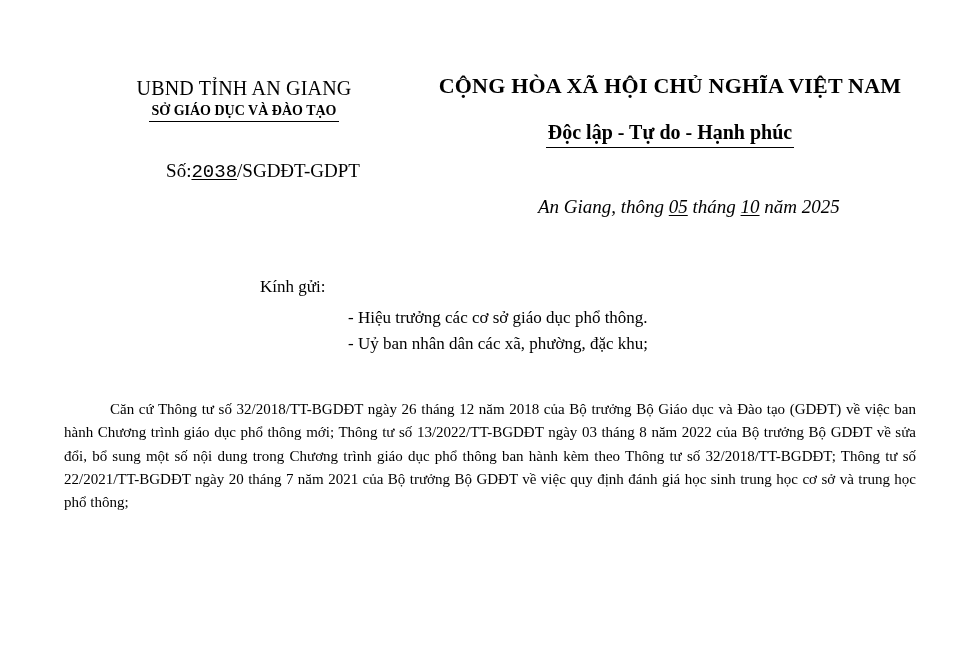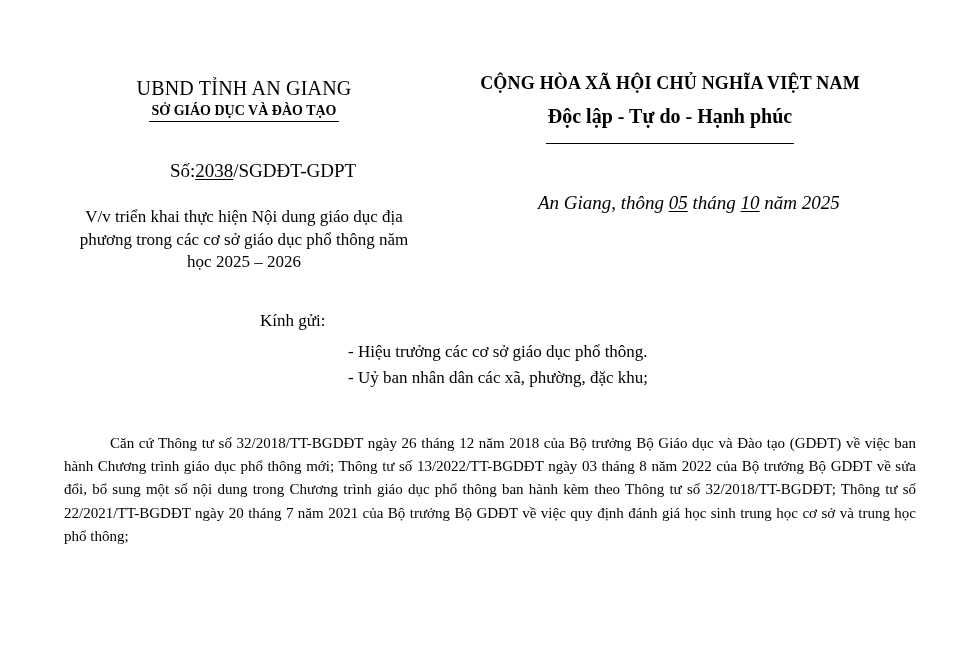--- a/index.html
+++ b/index.html
@@ -48,45 +48,46 @@
   .org-line2 {
     font-size: 14px;
     font-weight: bold;
     line-height: 1.3;
     display: inline-block;
     border-bottom: 1.6px solid #000;
     padding: 0 2px 1px 2px;
   }
 
   .nation-line1 {
-    font-size: 18px;
+    font-size: 22px;
     font-weight: bold;
     letter-spacing: 0.2px;
     line-height: 1.3;
   }
   .nation-line2 {
     font-size: 20px;
     font-weight: bold;
     line-height: 1.35;
     display: inline-block;
     border-bottom: 1.6px solid #000;
-    padding: 0 2px 13px 2px;
-    margin-top: 8px;
+    padding: 0 2px 1px 2px;
+    margin-top: 18px;
   }
 
   
   .number-row {
     margin-top: 16px;
     font-size: 19px;
     text-align: center;
     white-space: pre;
   }
   .number-row .num-underline {
     text-decoration: underline;
     text-underline-offset: 2px;
+    font-family: Liberation Mono, monospace;
   }
   .subject {
     margin-top: 2px;
     font-size: 17px;
     line-height: 1.32;
     text-align: center;
     width: 330px;
     margin-left: auto;
     margin-right: auto;
   }
@@ -138,21 +139,20 @@
   <div class="header">
 
     <div class="header-left">
       <div class="org-line1">UBND TỈNH AN GIANG</div>
       <div><span class="org-line2">SỞ GIÁO DỤC VÀ ĐÀO TẠO</span></div>
 
       <div class="number-row">
         <span>Số:</span><span class="num-underline">2038</span><span>/SGDĐT-GDPT</span>
       </div>
 
-      <div class="subject">V/v triển khai thực hiện Nội dung giáo dục địa phương trong các cơ sở giáo dục phổ thông năm học 2025 – 2026</div>
     </div>
 
     <div class="header-right">
       <div class="nation-line1">CỘNG HÒA XÃ HỘI CHỦ NGHĨA VIỆT NAM</div>
       <div><span class="nation-line2">Độc lập - Tự do - Hạnh phúc</span></div>
 
       <div class="placedate">
         <span>An Giang, thông </span><span class="d-underline">05</span><span> tháng </span><span class="d-underline">10</span><span> năm </span><span>2025</span>
       </div>
     </div>

